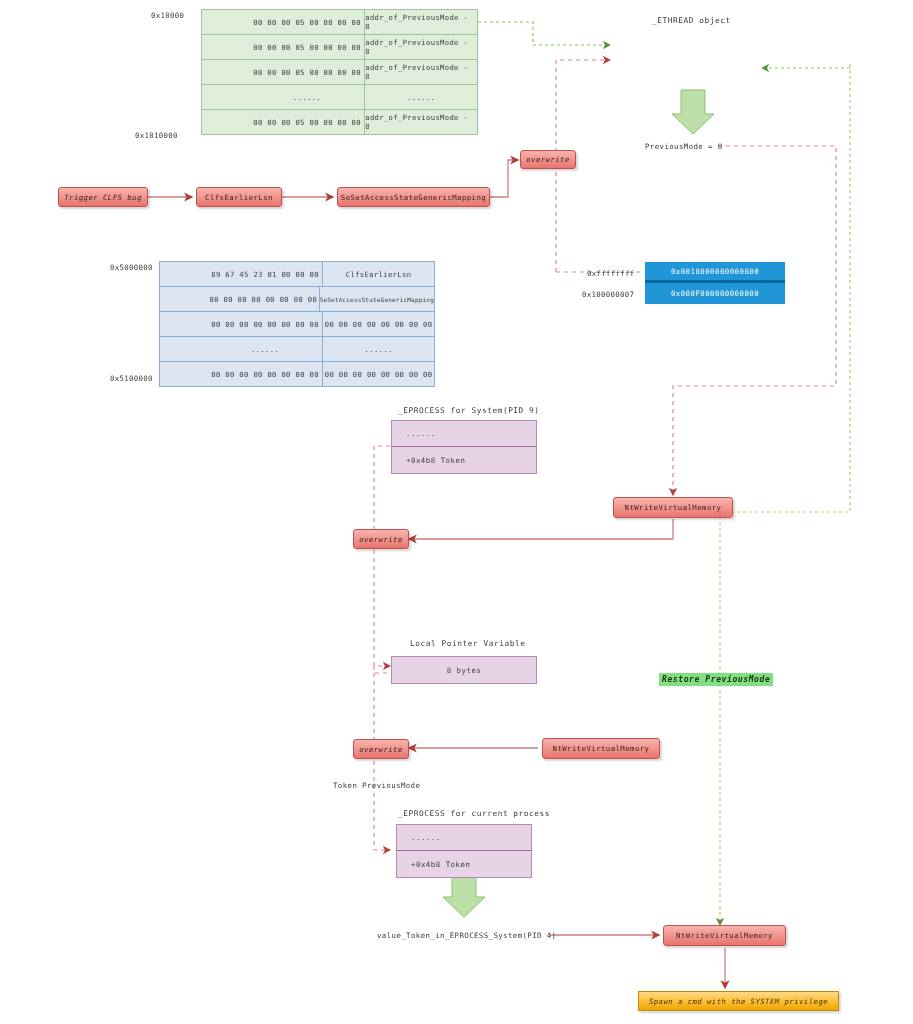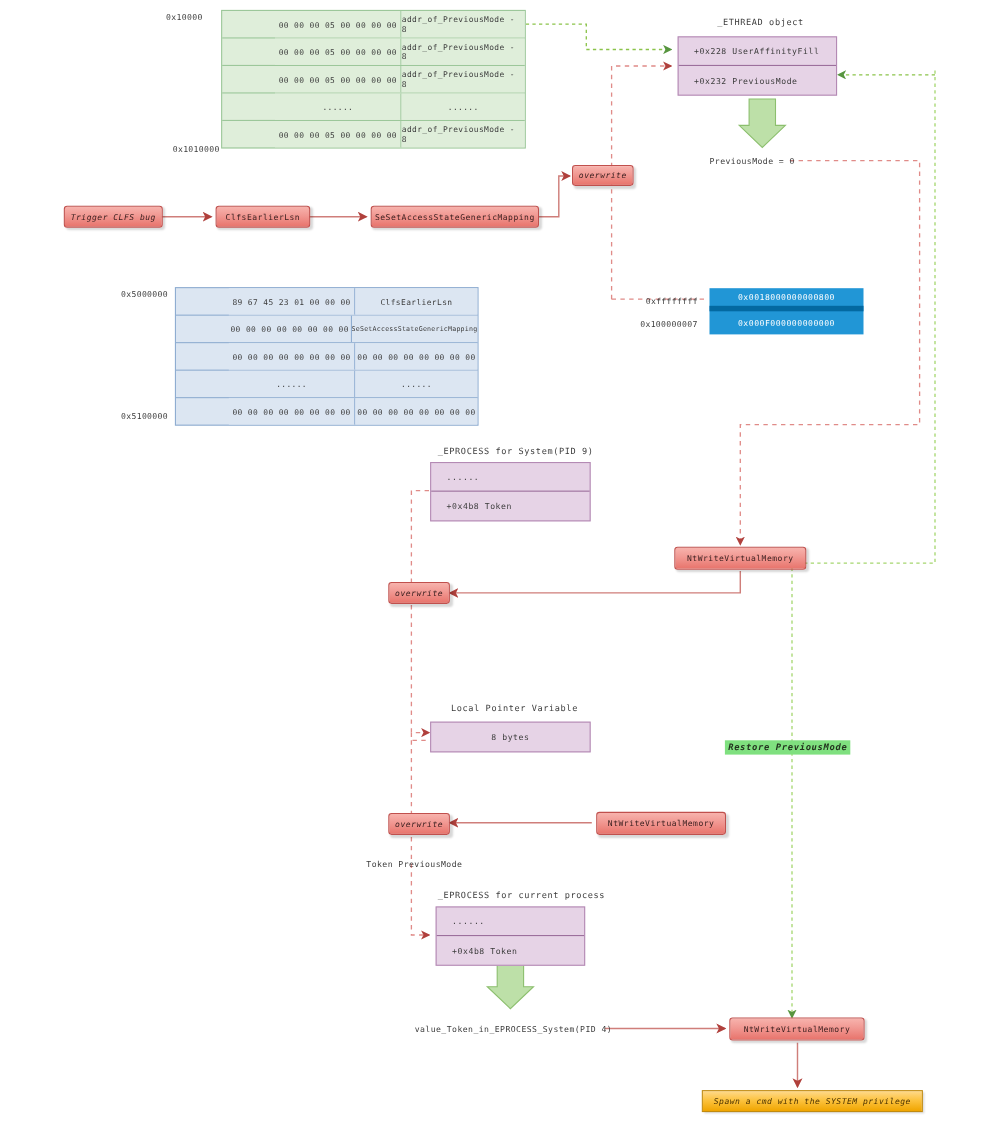--- a/index.html
+++ b/index.html
@@ -50,21 +50,21 @@
     padding-left:14px;font-size:7.4px;color:#3c3c3c;letter-spacing:.5px;
     border-bottom:1px solid #9c6f9c;
   }
   .struct .srow:last-child{border-bottom:none;}
   .struct .srow.center{justify-content:center;padding-left:0;}
 
   
   .valbox{position:absolute;background:#2196d6;box-sizing:border-box;}
   .valbox .vrow{
     box-sizing:border-box;height:21px;display:flex;align-items:center;justify-content:center;
-    font-size:7.4px;color:#ffffff;letter-spacing:.45px;border-bottom:5px solid #0369a1;
+    font-size:7.4px;color:#ffffff;letter-spacing:.45px;border-bottom:3px solid #0369a1;
   }
   .valbox .vrow:last-child{border-bottom:none;}
 
   
   .node{
     position:absolute;box-sizing:border-box;
     border:1px solid #c0504d;border-radius:3px;
     background:linear-gradient(to bottom,#f7b3ad 0%,#f19892 45%,#e8746c 100%);
     box-shadow:2px 2px 2px rgba(0,0,0,.16);
     display:flex;align-items:center;justify-content:center;
@@ -162,21 +162,21 @@
     <g stroke="#cf7e7a" stroke-width="1.3" fill="none">
       <path d="M550,935 L659,935" marker-end="url(#ar-red)"></path>
     </g>
 
     <g stroke="#cf7e7a" stroke-width="1.3" fill="none">
       <path d="M725,948 L725,988" marker-end="url(#ar-red)"></path>
     </g>
   </svg>
 
   <div class="addr" style="left:151px;top:11px;">0x10000</div>
-  <div class="addr" style="left:157px;top:131px;">0x1010000</div>
+  <div class="addr" style="left:135px;top:131px;">0x1010000</div>
 
   <div class="mem-table green-table" style="left:201px;top:9px;width:277px;">
     <div class="row">
       <div class="cell c1">00 00 00 05 00 00 00 00</div>
       <div class="cell c2">addr_of_PreviousMode - 8</div>
     </div>
     <div class="row">
       <div class="cell c1">00 00 00 05 00 00 00 00</div>
       <div class="cell c2">addr_of_PreviousMode - 8</div>
     </div>
@@ -188,24 +188,20 @@
       <div class="cell c1">......</div>
       <div class="cell c2">......</div>
     </div>
     <div class="row">
       <div class="cell c1">00 00 00 05 00 00 00 00</div>
       <div class="cell c2">addr_of_PreviousMode - 8</div>
     </div>
   </div>
 
   <div class="caption" style="left:652px;top:16px;">_ETHREAD object</div>
-  <div class="struct" style="left:616px;top:33px;width:145px;">
-    <div class="srow">+0x228 UserAffinityFill</div>
-    <div class="srow">+0x232 PreviousMode</div>
-  </div>
   <div class="plain" style="left:645px;top:142px;">PreviousMode = 0</div>
 
   <div class="addr" style="left:587px;top:269px;">0xffffffff</div>
   <div class="addr" style="left:582px;top:290px;">0x100000007</div>
   <div class="valbox" style="left:645px;top:262px;width:140px;">
     <div class="vrow">0x0018000000000800</div>
     <div class="vrow">0x000F000000000000</div>
   </div>
 
   <div class="node italic" style="left:58px;top:187px;width:90px;height:20px;">Trigger CLFS bug</div>

